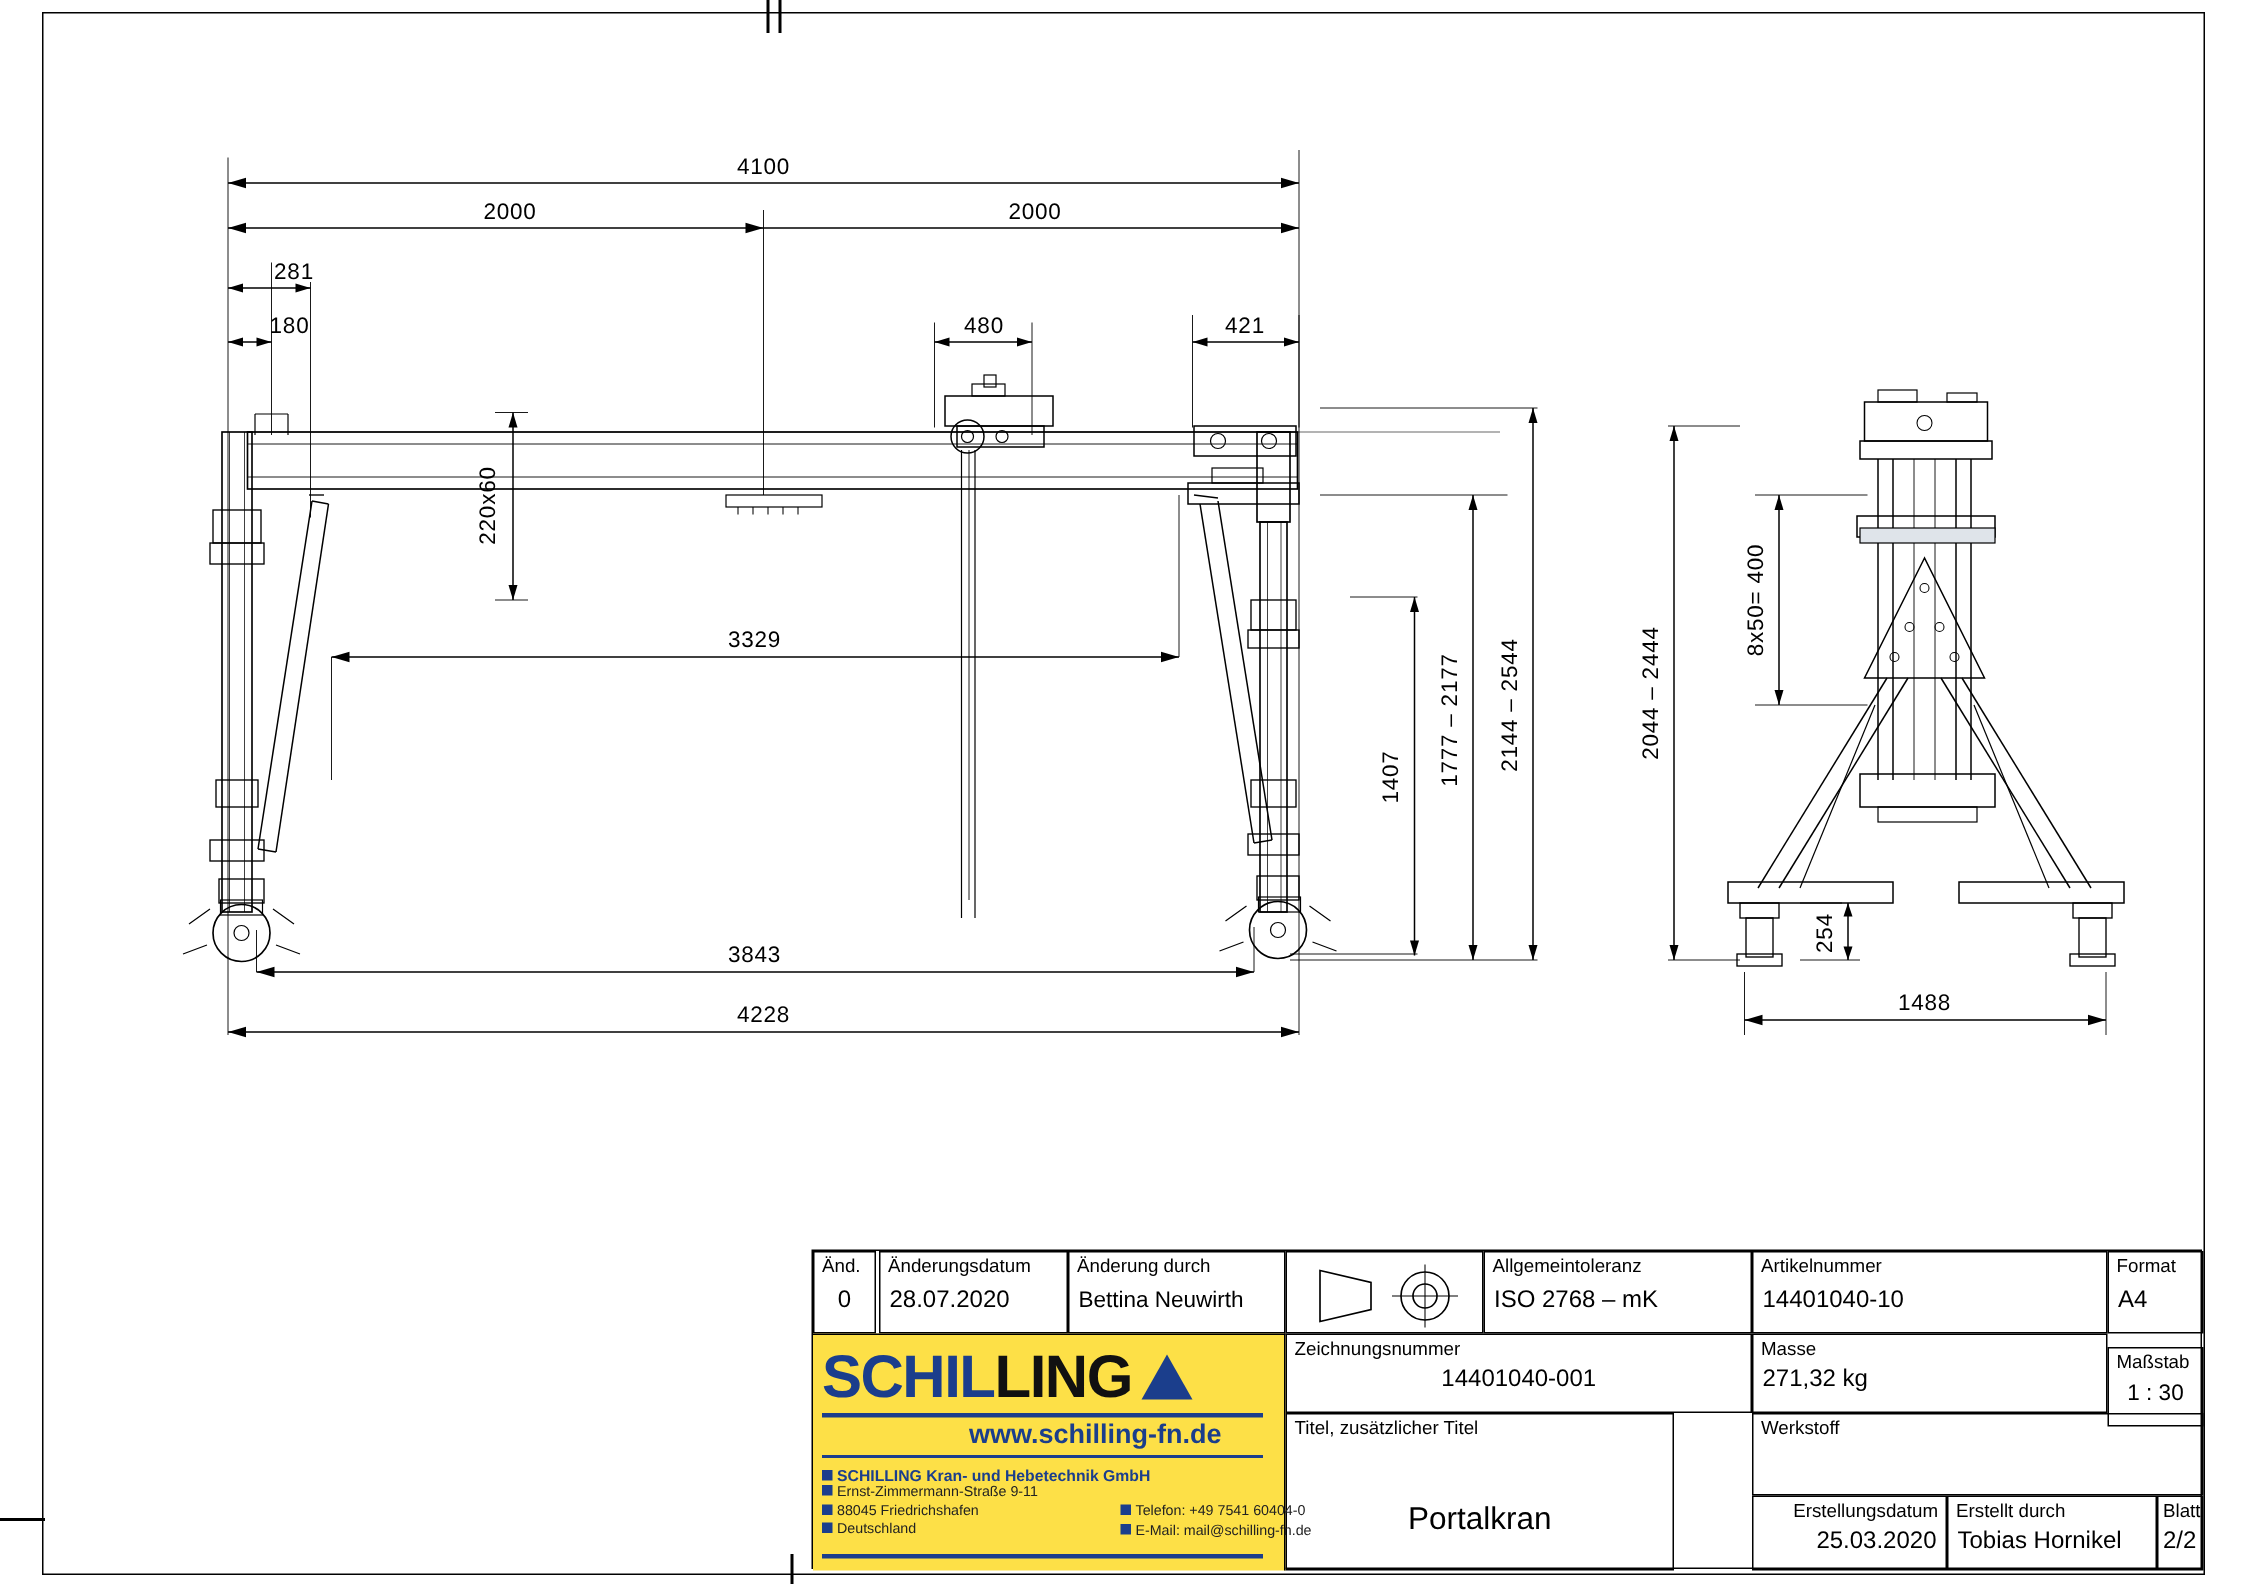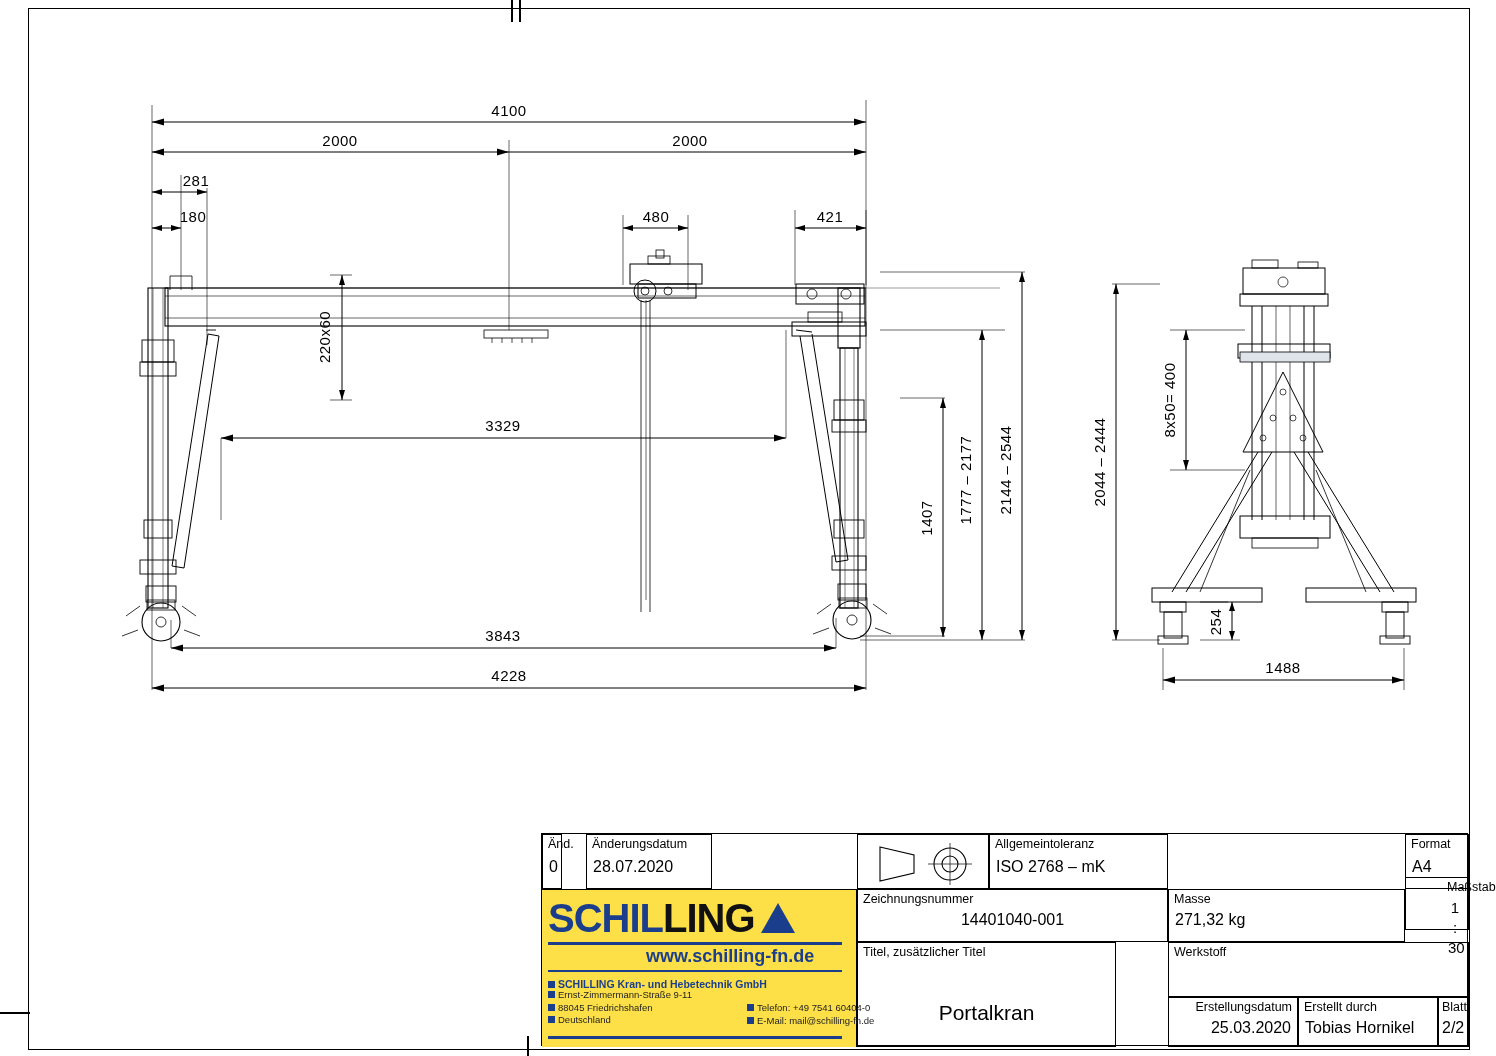--- a/index.html
+++ b/index.html
@@ -281,57 +281,65 @@
       <rect x="1382" y="602" width="26" height="10" stroke-width="0.9"></rect>
       <rect x="1386" y="612" width="18" height="26" stroke-width="0.9"></rect>
       <rect x="1380" y="636" width="30" height="8" stroke-width="0.9"></rect>
 
       <rect x="1240" y="352" width="90" height="10" stroke-width="0.8" fill="#dfe4ea"></rect>
     </g>
   </svg>
 
   <div class="tb">
 
-    <div class="cell" style="left:0;top:0;width:20px;height:55px;">
+    <div class="cell" style="left:0;top:0;width:42px;height:55px;">
       <div class="lbl">Änd.</div>
       <div class="val valc" style="padding-top:4px;">0</div>
     </div>
     <div class="cell" style="left:44px;top:0;width:126px;height:55px;">
       <div class="lbl">Änderungsdatum</div>
       <div class="val" style="padding-top:4px;">28.07.2020</div>
+    </div>
+    <div class="cell" style="left:170px;top:0;width:145px;height:55px;">
+      <div class="lbl">Änderung durch</div>
+      <div class="val" style="padding-top:4px;font-size:15px;">Bettina Neuwirth</div>
     </div>
     <div class="cell" style="left:315px;top:0;width:132px;height:55px;">
       <svg width="130" height="53" viewBox="0 0 130 53">
         <g stroke="#000" fill="none" stroke-width="1.1">
           <path d="M22,12 L56,20 L56,38 L22,46 Z"></path>
           <circle cx="92" cy="29" r="16"></circle>
           <circle cx="92" cy="29" r="8"></circle>
           <line x1="70" y1="29" x2="114" y2="29" stroke-width="0.7"></line>
           <line x1="92" y1="8" x2="92" y2="50" stroke-width="0.7"></line>
         </g>
       </svg>
     </div>
     <div class="cell" style="left:447px;top:0;width:179px;height:55px;">
       <div class="lbl">Allgemeintoleranz</div>
       <div class="val" style="padding-top:4px;">ISO 2768 – mK</div>
     </div>
+    <div class="cell" style="left:626px;top:0;width:237px;height:55px;">
+      <div class="lbl">Artikelnummer</div>
+      <div class="val" style="padding-top:4px;">14401040-10</div>
+    </div>
     <div class="cell" style="left:863px;top:0;width:64px;height:55px;">
       <div class="lbl">Format</div>
       <div class="val" style="padding-top:4px;">A4</div>
     </div>
 
     <div class="cell" style="left:315px;top:55px;width:311px;height:53px;">
       <div class="lbl">Zeichnungsnummer</div>
       <div class="val valc" style="padding-top:2px;">14401040-001</div>
     </div>
     <div class="cell" style="left:626px;top:55px;width:237px;height:53px;">
       <div class="lbl">Masse</div>
       <div class="val" style="padding-top:2px;">271,32 kg</div>
     </div>
-    <div class="cell" style="left:863px;top:43px;width:64px;height:53px;padding-left:36px;">
+    <div class="cell" style="left:863px;top:64px;width:64px;height:53px;">
       <div class="lbl">Maßstab</div>
       <div class="val valc" style="padding-top:2px;font-size:15px;">1 : 30</div>
     </div>
 
     <div class="cell" style="left:315px;top:108px;width:259px;height:105px;">
       <div class="lbl">Titel, zusätzlicher Titel</div>
       <div class="val valc" style="padding-top:42px;font-size:21px;">Portalkran</div>
     </div>
     <div class="cell" style="left:626px;top:108px;width:301px;height:55px;">
       <div class="lbl">Werkstoff</div>

